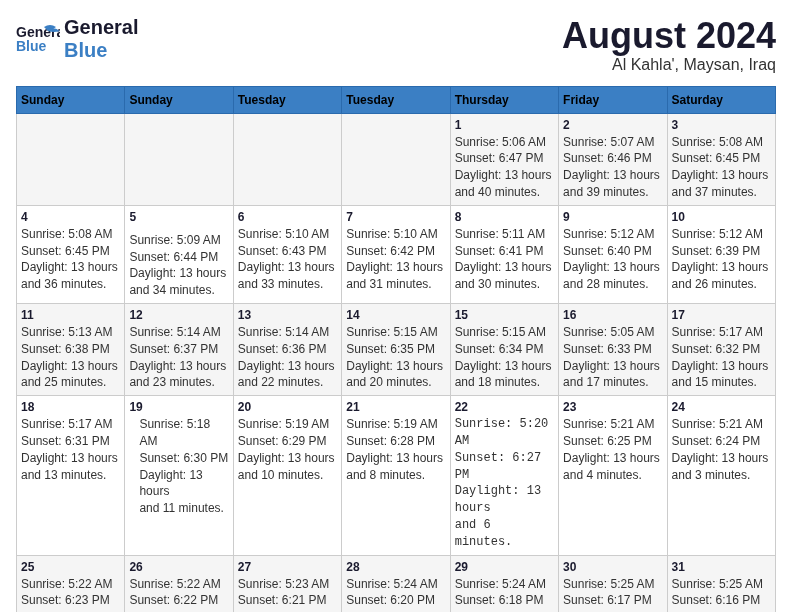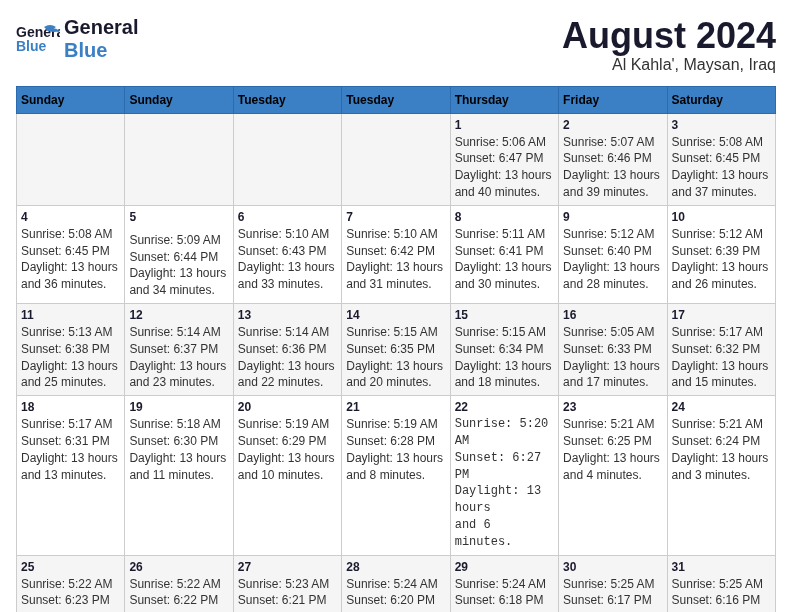--- a/index.html
+++ b/index.html
@@ -247,21 +247,21 @@
       <tr>
         <td>
           <div class="day-num">18</div>
           <div class="day-info" style="white-space: pre-line;">Sunrise: 5:17 AM
 Sunset: 6:31 PM
 Daylight: 13 hours
 and 13 minutes.</div>
         </td>
         <td>
           <div class="day-num">19</div>
-          <div class="day-info" style="white-space: pre-line;">Sunrise: 5:18 AM
+          <div class="day-info" style="white-space: pre-line; margin-left: 10px;">Sunrise: 5:18 AM
 Sunset: 6:30 PM
 Daylight: 13 hours
 and 11 minutes.</div>
         </td>
         <td>
           <div class="day-num">20</div>
           <div class="day-info" style="white-space: pre-line;">Sunrise: 5:19 AM
 Sunset: 6:29 PM
 Daylight: 13 hours
 and 10 minutes.</div>

